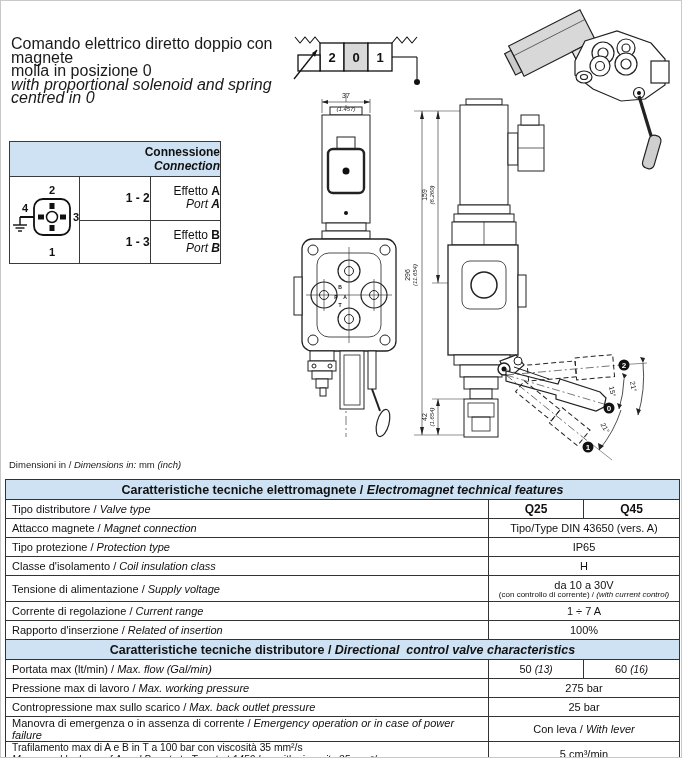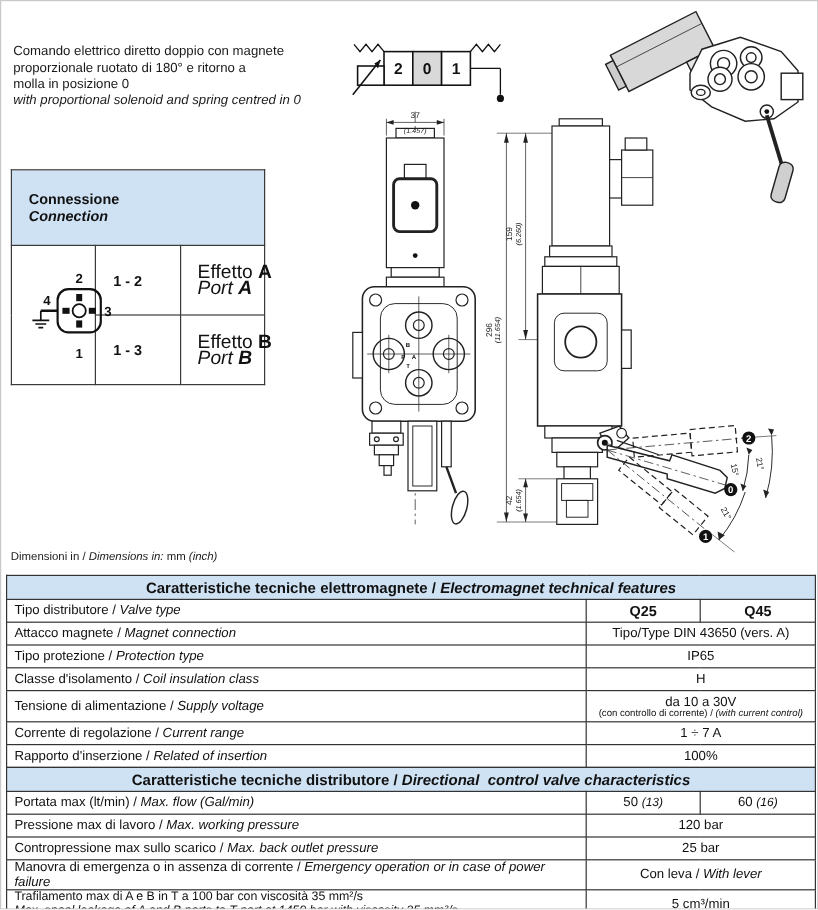--- a/index.html
+++ b/index.html
@@ -2,29 +2,29 @@
 <html><head>
 <meta charset="utf-8">
 <style>
   html,body{margin:0;padding:0;background:#fff;}
   .page{
     position:relative;width:682px;height:758px;background:#ffffff;
     font-family:"Liberation Sans","DejaVu Sans",sans-serif;color:#111;
     border:1px solid #c9c9c9;box-sizing:border-box;overflow:hidden;
   }
   
-  .intro{position:absolute;left:10px;top:36px;width:288px;font-size:11px;line-height:13.5px;color:#1a1a1a;}
+  .intro{position:absolute;left:10px;top:36px;width:288px;font-size:16px;line-height:13.5px;color:#1a1a1a;}
   .intro .en{font-style:italic;}
   
   table.conn{position:absolute;left:8px;top:140px;border-collapse:collapse;table-layout:fixed;width:212px;font-size:10.5px;}
-  table.conn th,table.conn td{border:1.5px solid #3a3a3a;padding:14px;text-align:left;vertical-align:middle;}
+  table.conn th,table.conn td{border:1.5px solid #3a3a3a;padding:0;text-align:right;vertical-align:middle;}
   table.conn th{background:#cfe2f4;font-size:12px;line-height:14px;height:34px;}
   table.conn th .en{font-style:italic;}
   td.conn-code{font-weight:bold;font-size:12px;width:56px;}
-  td.conn-eff{font-size:16px;width:74px;line-height:13px;}
+  td.conn-eff{font-size:12px;width:74px;line-height:13px;}
   td.conn-eff .en{font-style:italic;}
   td.conn-diag{width:82px;}
   
   .dims-note{position:absolute;left:8px;top:458px;font-size:9.5px;color:#1a1a1a;}
   .dims-note .en{font-style:italic;}
   
   table.spec{position:absolute;left:4px;border-collapse:collapse;table-layout:fixed;width:674px;font-size:11px;color:#111;}
   table.spec td{border:1px solid #333;padding:0 6px;height:18px;line-height:12px;overflow:hidden;}
   table.spec td.hdr{background:#cfe2f4;text-align:center;font-weight:bold;font-size:12.5px;height:19px;border:1.5px solid #333;}
   table.spec td.val{text-align:center;padding:0 2px;}
@@ -41,21 +41,20 @@
   .dimtxt{font-size:7px;fill:#222;}
   .dimin{font-size:6px;font-style:italic;fill:#222;}
 </style>
 </head>
 <body>
 
 <div class="page">
 
   <div class="intro">
     <div>Comando elettrico diretto doppio con magnete</div>
-    <div>proporzionale ruotato di 180° e ritorno a</div>
     <div>molla in posizione 0</div>
     <div class="en">with proportional solenoid and spring centred in 0</div>
   </div>
 
   <svg style="left:292px;top:12px" width="136" height="80" viewBox="0 0 136 80">
     <g stroke="#111" fill="none" stroke-width="1.3">
       <rect x="27" y="30" width="24" height="28" fill="#fff"></rect>
       <rect x="51" y="30" width="24" height="28" fill="#d9d9d9"></rect>
       <rect x="75" y="30" width="24" height="28" fill="#fff"></rect>
       <polyline points="27,30 22,24 17,30 12,24 7,30 2,24" stroke-width="1.1"></polyline>
@@ -363,21 +362,21 @@
         <tr>
           <td class="hdr" colspan="3"><span>Caratteristiche tecniche distributore / </span><span class="en prewrap">Directional  control valve characteristics</span></td>
         </tr>
     <tr>
       <td><span>Portata max (lt/min) / </span><span class="en">Max. flow (Gal/min)</span></td>
       <td class="val"><span>50 </span><span class="paren">(13)</span></td>
       <td class="val"><span>60 </span><span class="paren">(16)</span></td>
     </tr>
     <tr>
       <td><span>Pressione max di lavoro / </span><span class="en">Max. working pressure</span></td>
-      <td class="val" colspan="2">120 bar</td>
+      <td class="val" colspan="2">275 bar</td>
     </tr>
     <tr>
       <td><span>Contropressione max sullo scarico / </span><span class="en">Max. back outlet pressure</span></td>
       <td class="val" colspan="2">25 bar</td>
     </tr>
     <tr>
       <td><span>Manovra di emergenza o in assenza di corrente / </span><span class="en">Emergency operation or in case of power failure</span></td>
       <td class="val" colspan="2"><span>Con leva / </span><span class="en">With lever</span></td>
     </tr>
     <tr style="height:24px">

